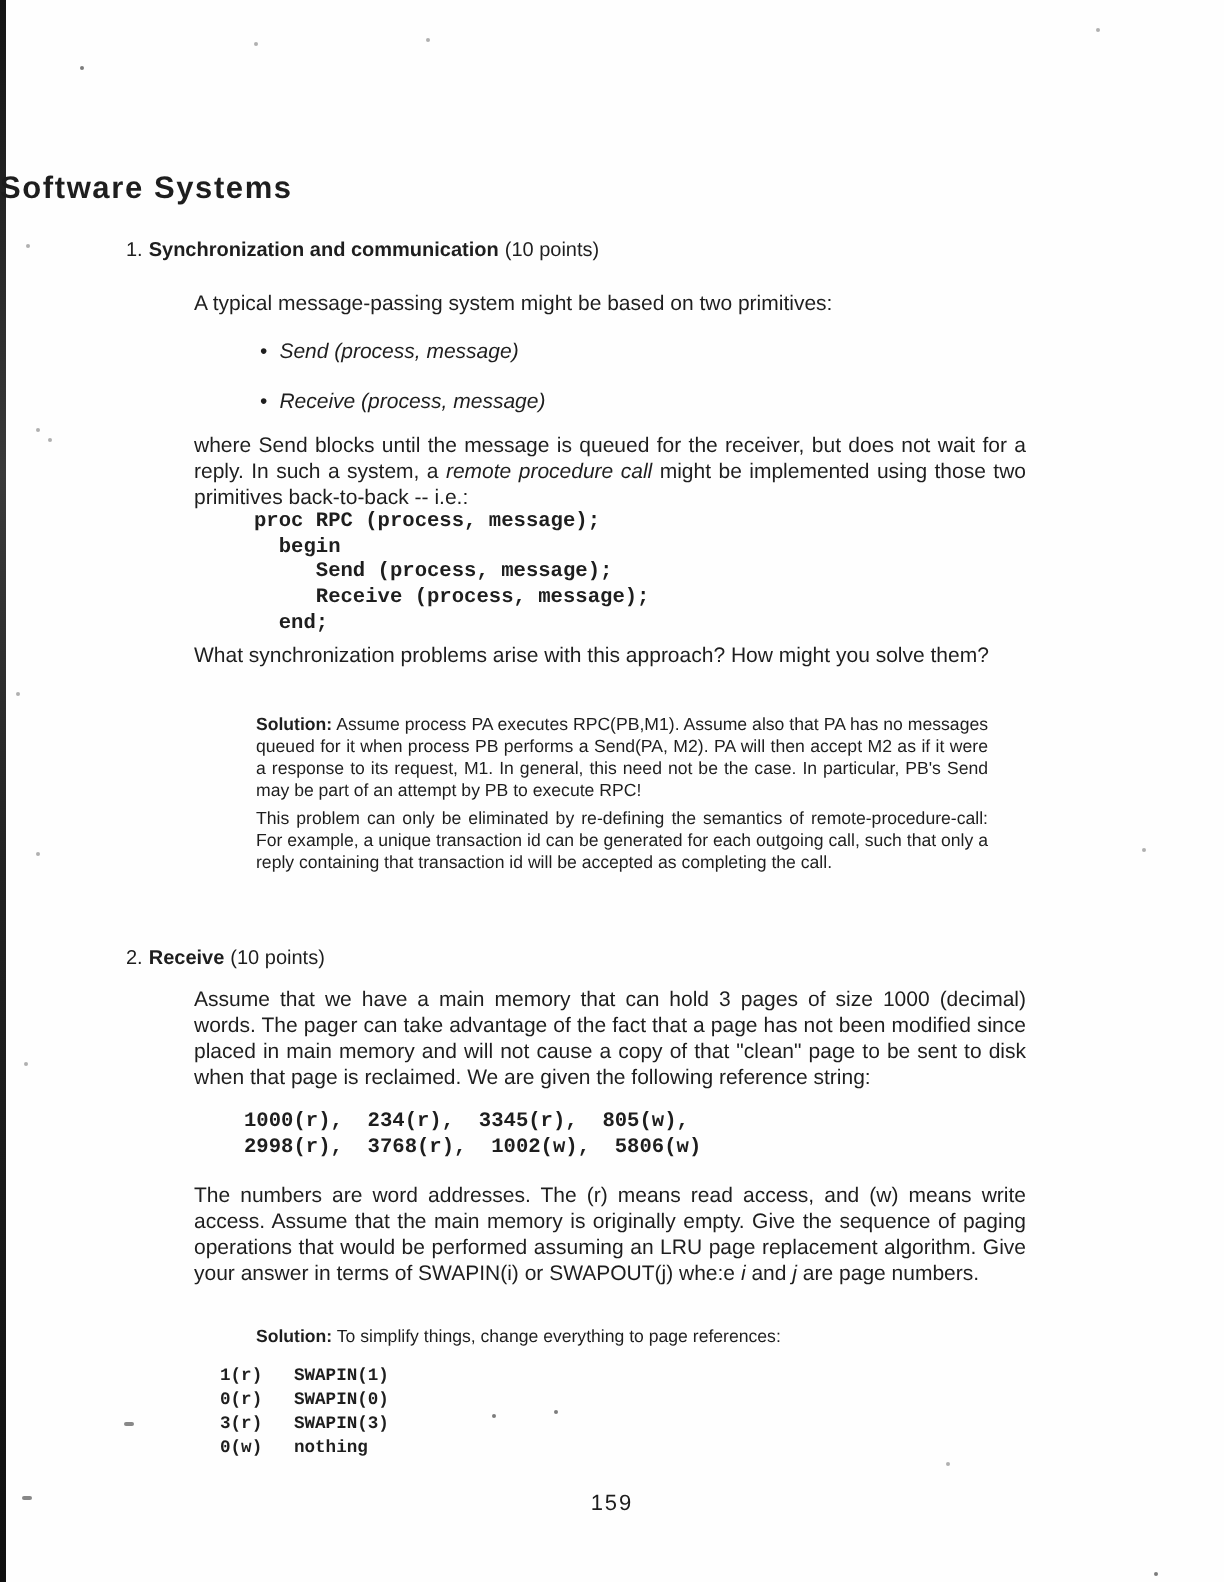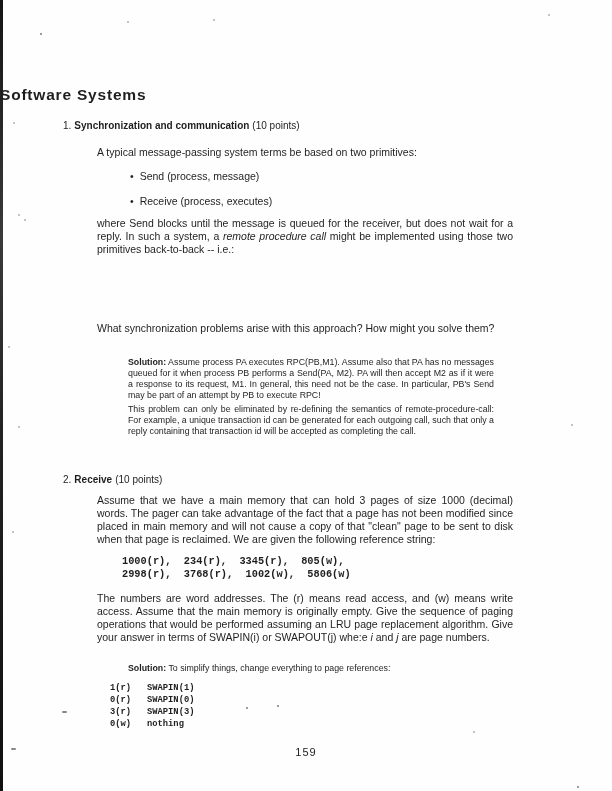--- a/index.html
+++ b/index.html
@@ -26,21 +26,21 @@
   }
   .sec-heading { position:absolute; left:63px; font-size:10px; white-space:nowrap; }
   .sec-heading .hbold { font-weight:bold; margin:0 3px; }
 
   .para { position:absolute; left:97px; font-size:10.5px; line-height:13px; }
   .just { text-align:justify; width:416px; }
   .it { font-style:italic;margin-top:20px; }
 
   .bullet-row { position:absolute; left:130px; font-size:10.5px; }
   .bullet-dot { display:inline-block; }
-  .bullet-label { margin-left:6px; }
+  .bullet-label { margin-left:6px;font-style:italic; }
 
   pre.code {
     position:absolute; margin:0;
     font-family:"Liberation Mono", monospace; font-weight:bold;
   }
   #code-rpc { top:255px; left:127px; font-size:10.3px; line-height:12.7px; }
   #code-refstring { top:555px; left:122px; font-size:10.3px; line-height:12.7px; }
   #code-pagerefs { top:682px; left:110px; font-size:8.8px; line-height:12px; }
 
   .solution {
@@ -75,27 +75,32 @@
   <div class="speck dark" style="left:246px;top:707px"></div>
   <div class="speck dark" style="left:277px;top:705px"></div>
   <div class="speck dash" style="left:11px;top:748px"></div>
   <div class="speck" style="left:473px;top:731px"></div>
   <div class="speck dark" style="left:577px;top:786px"></div>
 
   <div class="doc-title">Software Systems</div>
 
   <div class="sec-heading" style="top:120px"><span>1.</span><span class="hbold">Synchronization and communication</span><span>(10 points)</span></div>
 
-  <div class="para" style="top:146px">A typical message-passing system terms be based on two primitives:</div>
+  <div class="para" style="top:146px">A typical message-passing system might be based on two primitives:</div>
 
   <div class="bullet-row" style="top:170px"><span class="bullet-dot">•</span><span class="bullet-label">Send (process, message)</span></div>
-  <div class="bullet-row" style="top:195px"><span class="bullet-dot">•</span><span class="bullet-label">Receive (process, executes)</span></div>
+  <div class="bullet-row" style="top:195px"><span class="bullet-dot">•</span><span class="bullet-label">Receive (process, message)</span></div>
 
   <div class="para just" style="top:217px"><span>where Send blocks until the message is queued for the receiver, but does not wait for a reply. In such a system, a </span><span class="it">remote procedure call</span><span> might be implemented using those two primitives back-to-back -- i.e.:</span></div>
 
+  <pre class="code" id="code-rpc">proc RPC (process, message);
+  begin
+     Send (process, message);
+     Receive (process, message);
+  end;</pre>
 
   <div class="para" style="top:322px">What synchronization problems arise with this approach?  How might you solve them?</div>
 
   <div class="solution" style="top:357px"><span class="sol-label">Solution:</span><span> Assume process PA executes RPC(PB,M1). Assume also that PA has no messages queued for it when process PB performs a Send(PA, M2). PA will then accept M2 as if it were a response to its request, M1. In general, this need not be the case. In particular, PB's Send may be part of an attempt by PB to execute RPC!</span></div>
   <div class="solution" style="top:404px">This problem can only be eliminated by re-defining the semantics of remote-procedure-call: For example, a unique transaction id can be generated for each outgoing call, such that only a reply containing that transaction id will be accepted as completing the call.</div>
 
   <div class="sec-heading" style="top:474px"><span>2.</span><span class="hbold">Receive</span><span>(10 points)</span></div>
 
   <div class="para just" style="top:494px">Assume that we have a main memory that can hold 3 pages of size 1000 (decimal) words. The pager can take advantage of the fact that a page has not been modified since placed in main memory and will not cause a copy of that "clean" page to be sent to disk when that page is reclaimed. We are given the following reference string:</div>
 

